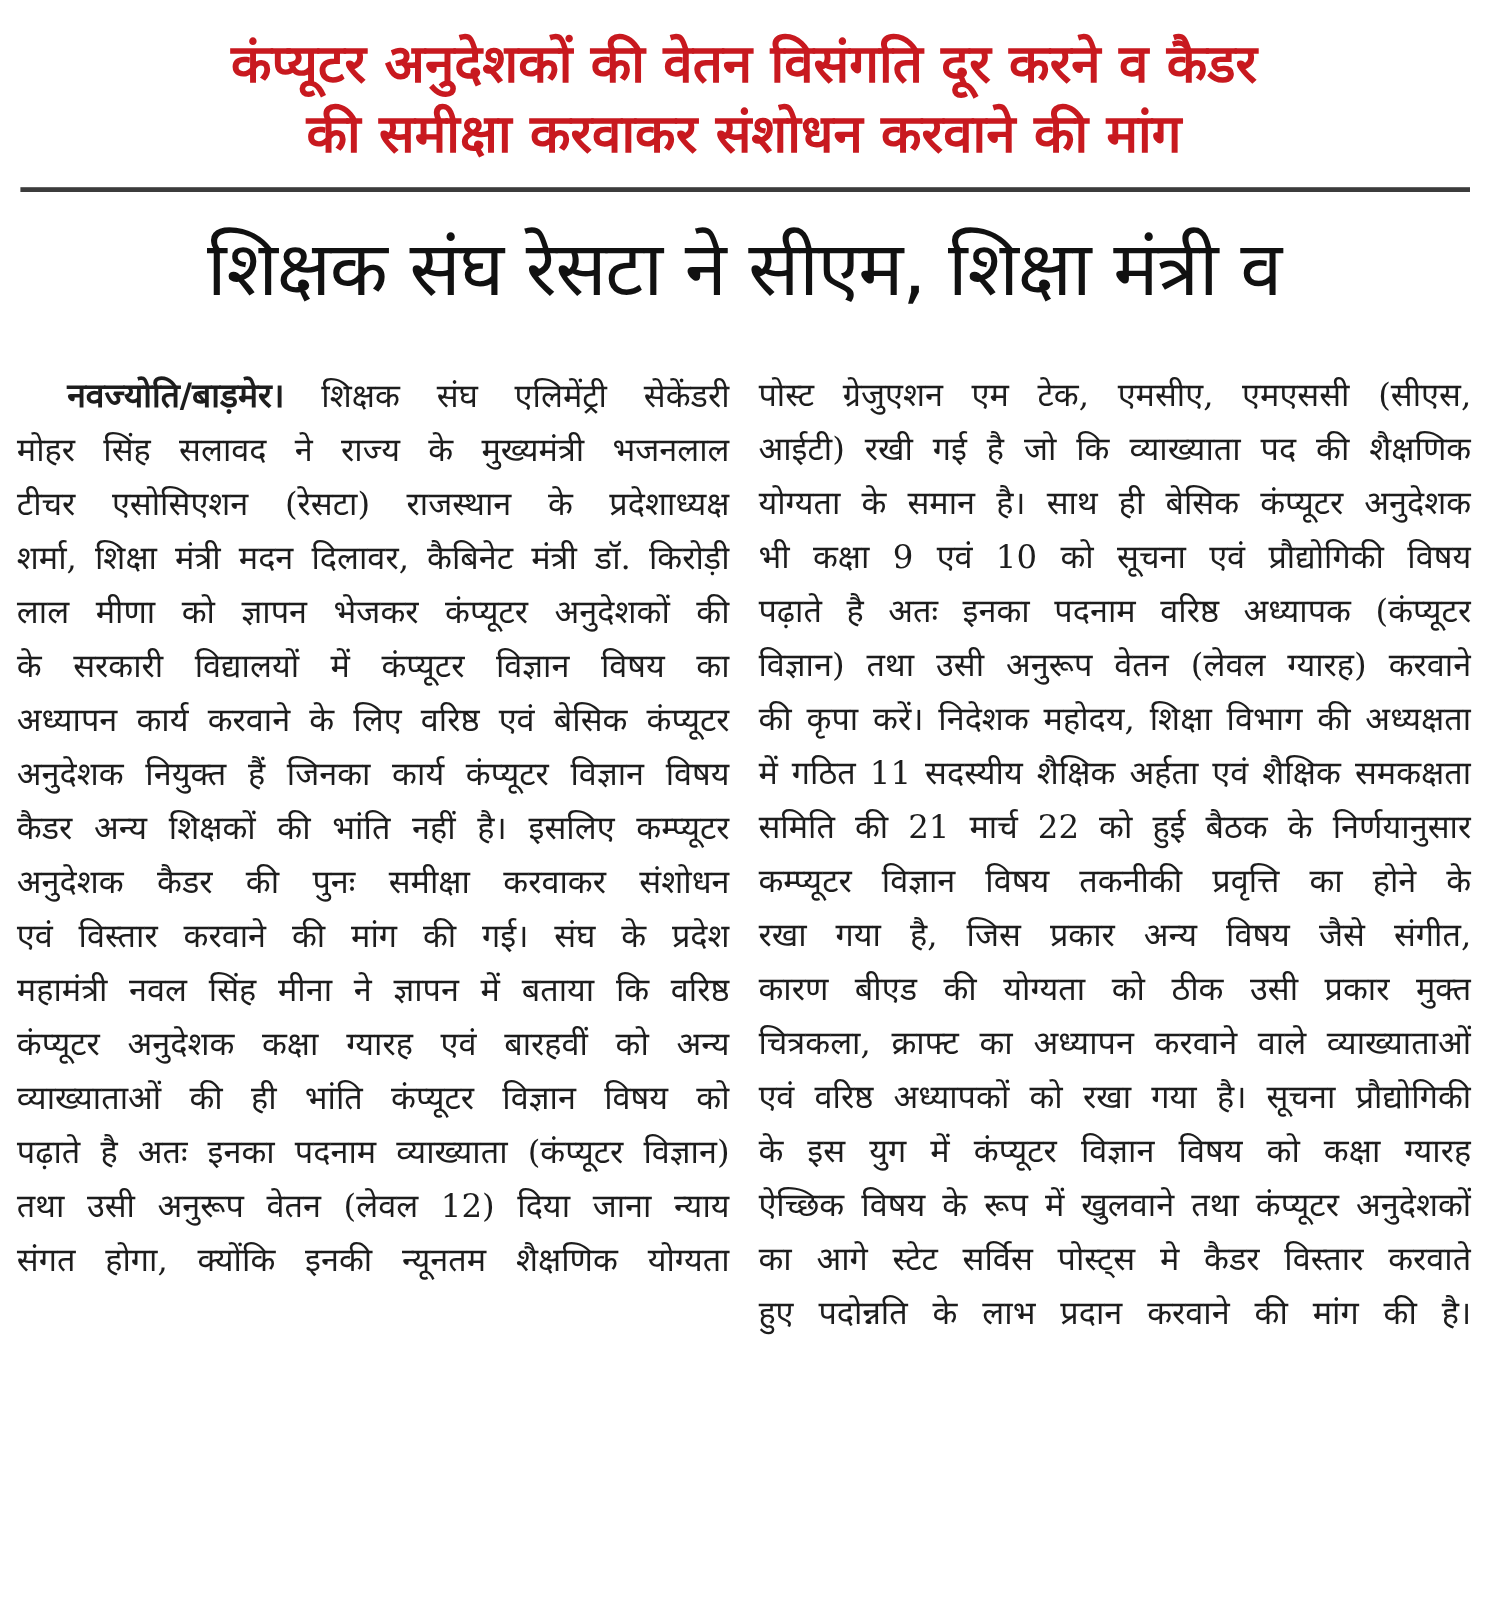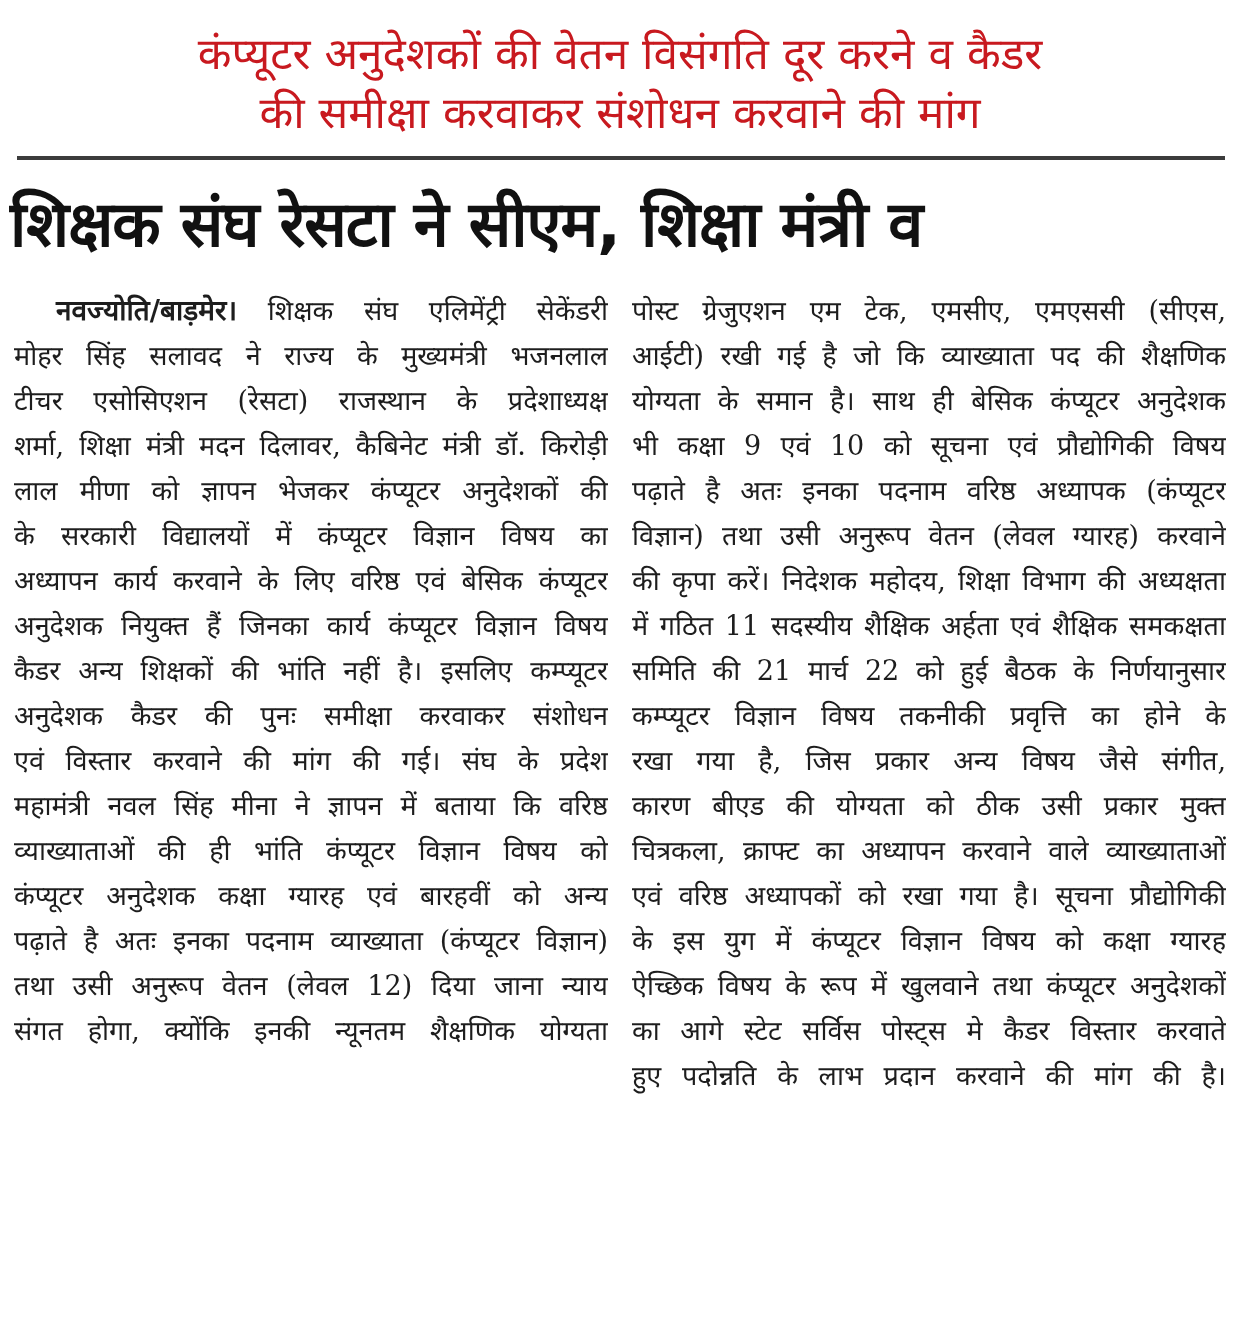--- a/index.html
+++ b/index.html
@@ -14,48 +14,49 @@
     margin: 0 auto;
     background: #ffffff;
     overflow: hidden;
     font-family: "DejaVu Serif", "Liberation Serif", serif;
   }
   
   .kicker {
     padding-top: 24px;
     text-align: center;
     font-family: "DejaVu Sans", "Liberation Sans", sans-serif;
-    font-weight: 400;
+    font-weight: 700;
     font-size: 44px;
     line-height: 59px;
     color: #c8191f;
   }
   
   .divider {
     height: 4px;
     background: #3c3c3c;
     margin: 14px 15px 0 17px;
   }
   
   .headline {
     margin: 16px 10px 0 10px;
+    text-align: center;
     font-family: "DejaVu Sans", "Liberation Sans", sans-serif;
-    font-weight: 700;
+    font-weight: 400;
     font-size: 63px;
     line-height: 97px;
     color: #111111;
     letter-spacing: -1px;
   }
   .headline .hl { display: block; white-space: nowrap; }
   
   .body {
     display: flex;
     gap: 24px;
     padding: 0 14px;
-    margin-top: 15px;
+    margin-top: 34px;
   }
   .col {
     flex: 1 1 0;
     min-width: 0;
     color: #1d1d1d;
   }
   .line {
     font-size: 27px;
     line-height: 45px;
     white-space: nowrap;
@@ -97,22 +98,22 @@
         <div class="line">टीचर एसोसिएशन (रेसटा) राजस्थान के प्रदेशाध्यक्ष</div>
         <div class="line">शर्मा, शिक्षा मंत्री मदन दिलावर, कैबिनेट मंत्री डॉ. किरोड़ी</div>
         <div class="line">लाल मीणा को ज्ञापन भेजकर कंप्यूटर अनुदेशकों की</div>
         <div class="line">के सरकारी विद्यालयों में कंप्यूटर विज्ञान विषय का</div>
         <div class="line">अध्यापन कार्य करवाने के लिए वरिष्ठ एवं बेसिक कंप्यूटर</div>
         <div class="line">अनुदेशक नियुक्त हैं जिनका कार्य कंप्यूटर विज्ञान विषय</div>
         <div class="line">कैडर अन्य शिक्षकों की भांति नहीं है। इसलिए कम्प्यूटर</div>
         <div class="line">अनुदेशक कैडर की पुनः समीक्षा करवाकर संशोधन</div>
         <div class="line">एवं विस्तार करवाने की मांग की गई। संघ के प्रदेश</div>
         <div class="line">महामंत्री नवल सिंह मीना ने ज्ञापन में बताया कि वरिष्ठ</div>
+        <div class="line">कंप्यूटर अनुदेशक कक्षा ग्यारह एवं बारहवीं को अन्य</div>
         <div class="line">व्याख्याताओं की ही भांति कंप्यूटर विज्ञान विषय को</div>
-        <div class="line">कंप्यूटर अनुदेशक कक्षा ग्यारह एवं बारहवीं को अन्य</div>
         <div class="line">पढ़ाते है अतः इनका पदनाम व्याख्याता (कंप्यूटर विज्ञान)</div>
         <div class="line">तथा उसी अनुरूप वेतन (लेवल 12) दिया जाना न्याय</div>
         <div class="line">संगत होगा, क्योंकि इनकी न्यूनतम शैक्षणिक योग्यता</div>
       </div>
     <div class="col" id="col-right">
 
     <div class="line">पोस्ट ग्रेजुएशन एम टेक, एमसीए, एमएससी (सीएस,</div>
         <div class="line">आईटी) रखी गई है जो कि व्याख्याता पद की शैक्षणिक</div>
         <div class="line">योग्यता के समान है। साथ ही बेसिक कंप्यूटर अनुदेशक</div>
         <div class="line">भी कक्षा 9 एवं 10 को सूचना एवं प्रौद्योगिकी विषय</div>

